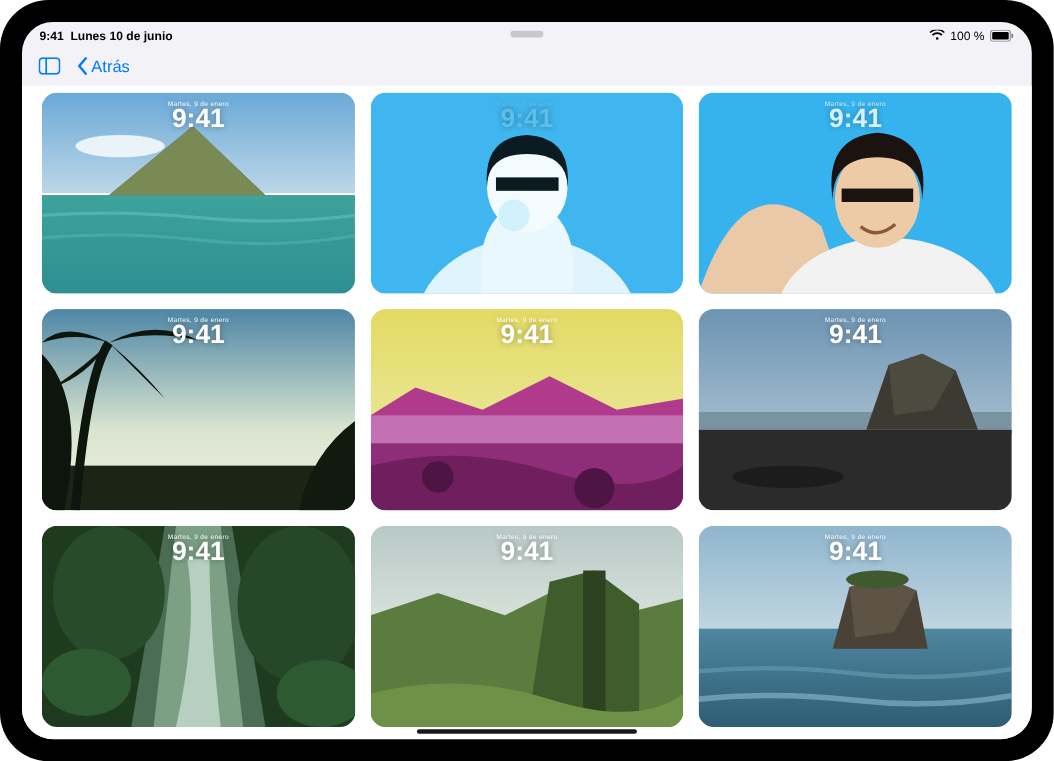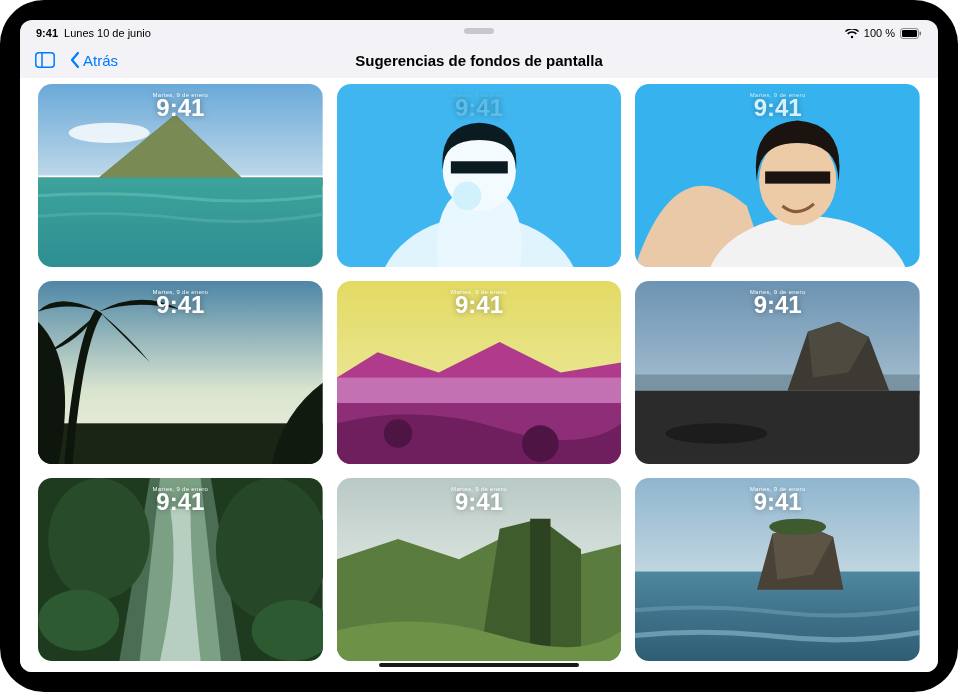--- a/index.html
+++ b/index.html
@@ -15,41 +15,41 @@
     height: 692px;
     border-radius: 44px;
     background: #000;
     padding: 20px;
     position: relative;
   }
   .screen {
     width: 100%;
     height: 100%;
     background: #f2f2f7;
-    border-radius: 12px;
+    border-radius: 28px;
     overflow: hidden;
     position: relative;
     display: flex;
     flex-direction: column;
   }
   
   .status-bar {
     display: flex;
     align-items: center;
     justify-content: space-between;
     padding: 4px 16px 0 16px;
     font-size: 11px;
     font-weight: 500;
     color: #000;
     height: 22px;
   }
   .status-left { display: flex; align-items: center; gap: 6px; }
-  .status-right { display: flex; align-items: flex-end; gap: 5px; }
+  .status-right { display: flex; align-items: flex-start; gap: 5px; }
   .status-time { font-weight: 600; }
-  .status-date { font-weight: 400; }
+  .status-date { font-weight: 700; }
   .wifi-icon, .battery-icon { display: inline-flex; }
   .pill {
     position: absolute;
     top: 8px; left: 50%;
     transform: translateX(-50%);
     width: 30px; height: 6px;
     border-radius: 3px;
     background: #c7c7cc;
   }
   
@@ -180,21 +180,20 @@
               <line x1="7" y1="1" x2="7" y2="15" stroke="#007aff" stroke-width="1.5"></line>
             </svg>
         </div>
         <div class="back-btn">
           <svg width="12" height="18" viewBox="0 0 12 18">
               <path d="M9 2 L3 9 L9 16" fill="none" stroke="#007aff" stroke-width="2.2" stroke-linecap="round" stroke-linejoin="round"></path>
             </svg>
           <span>Atrás</span>
         </div>
       </div>
-      <div class="nav-title">Sugerencias de fondos de pantalla</div>
     </div>
 
     <div class="content">
       <div class="grid">
 
         <div class="tile t1">
           <div class="scene">
             <svg viewBox="0 0 280 180" preserveAspectRatio="xMidYMid slice">
               <defs>
                 <linearGradient id="sky1" x1="0" y1="0" x2="0" y2="1">

